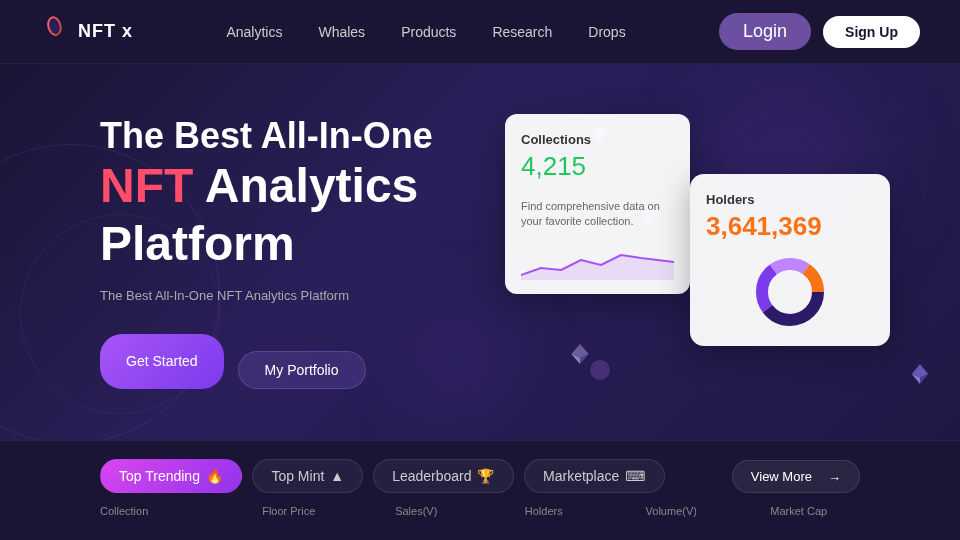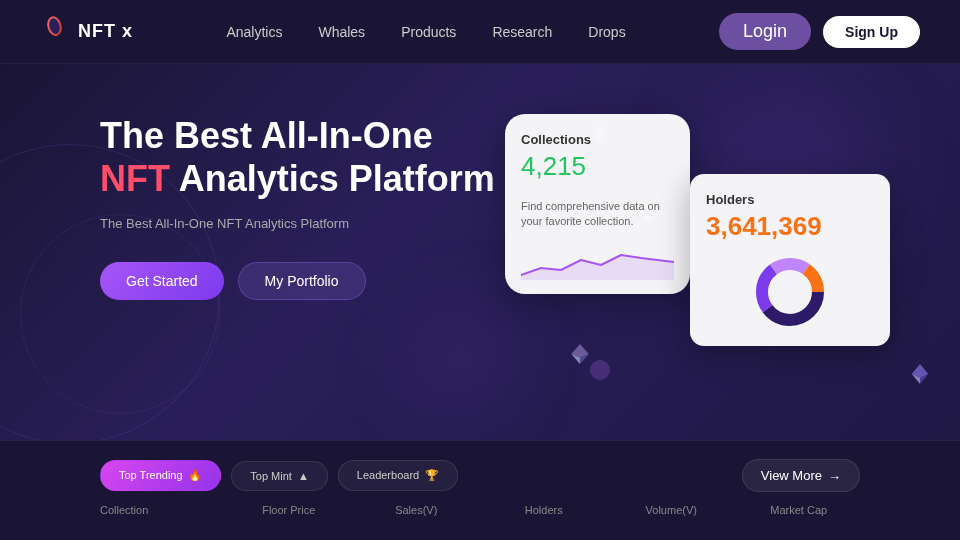--- a/index.html
+++ b/index.html
@@ -130,21 +130,21 @@
       top: 50px;
       max-width: 460px;
     }
     .hero-title-1 {
       font-size: 36px;
       font-weight: 700;
       color: #fff;
       line-height: 1.2;
     }
     .hero-title-2 {
-      font-size: 36px;
+      font-size: 48px;
       font-weight: 700;
       line-height: 1.2;
     }
     .hero-title-2 .nft-red {
       color: #ff4d6a;
     }
     .hero-subtitle {
       font-size: 13px;
       color: #aaa;
       margin-top: 14px;
@@ -166,30 +166,31 @@
       font-weight: 500;
     }
     .btn-portfolio {
       background: rgba(80,60,140,0.5);
       color: #fff;
       border: 1px solid rgba(160,120,255,0.3);
       border-radius: 22px;
       padding: 10px 26px;
       font-size: 14px;
       cursor: pointer;
+      margin-top: 17px;
     }
 
     
     .card-collections {
       position: absolute;
       right: 270px;
       top: 50px;
       width: 185px;
       background: rgba(255,255,255,0.95);
-      border-radius: 20px;
+      border-radius: 12px;
       padding: 18px 16px 14px;
       color: #1a1535;
       box-shadow: 0 8px 32px rgba(0,0,0,0.3);
     }
     .card-title {
       font-size: 13px;
       font-weight: 600;
       color: #333;
     }
     .card-number-green {
@@ -247,37 +248,37 @@
       display: flex;
       align-items: center;
       gap: 10px;
       padding: 18px 100px 0;
     }
     .tab-pill {
       display: flex;
       gap: 6px;
       padding: 8px 18px;
       border-radius: 22px;
-      font-size: 11px;
+      font-size: 14px;
       cursor: pointer;
       border: 1px solid transparent;
     }
     .tab-pill.active {
       background: linear-gradient(135deg, #d946ef, #9333ea);
       color: #fff;
     }
     .tab-pill.inactive {
       background: rgba(255,255,255,0.05);
       color: #ccc;
       border: 1px solid rgba(255,255,255,0.1);
     }
     .btn-view-more {
       display: flex;
       align-items: center;
-      gap: 6px;
+      gap: 16px;
       margin-left: auto;
       background: rgba(255,255,255,0.07);
       border: 1px solid rgba(255,255,255,0.1);
       color: #fff;
       border-radius: 22px;
       padding: 8px 18px;
       font-size: 13px;
       cursor: pointer;
     }
 
@@ -424,20 +425,24 @@
       <span>🔥</span>
     </div>
     <div class="tab-pill inactive">
       <span>Top Mint</span>
       <span>▲</span>
     </div>
     <div class="tab-pill inactive">
       <span>Leaderboard</span>
       <span>🏆</span>
     </div>
+    <div class="tab-pill inactive">
+      <span>Marketplace</span>
+      <span>⌨</span>
+    </div>
     <button class="btn-view-more">
       <span>View More</span>
       <span>→</span>
     </button>
   </div>
 
   <div class="table-header-row">
     <div class="th">Collection</div>
     <div class="th">Floor Price</div>
     <div class="th">Sales(V)</div>

